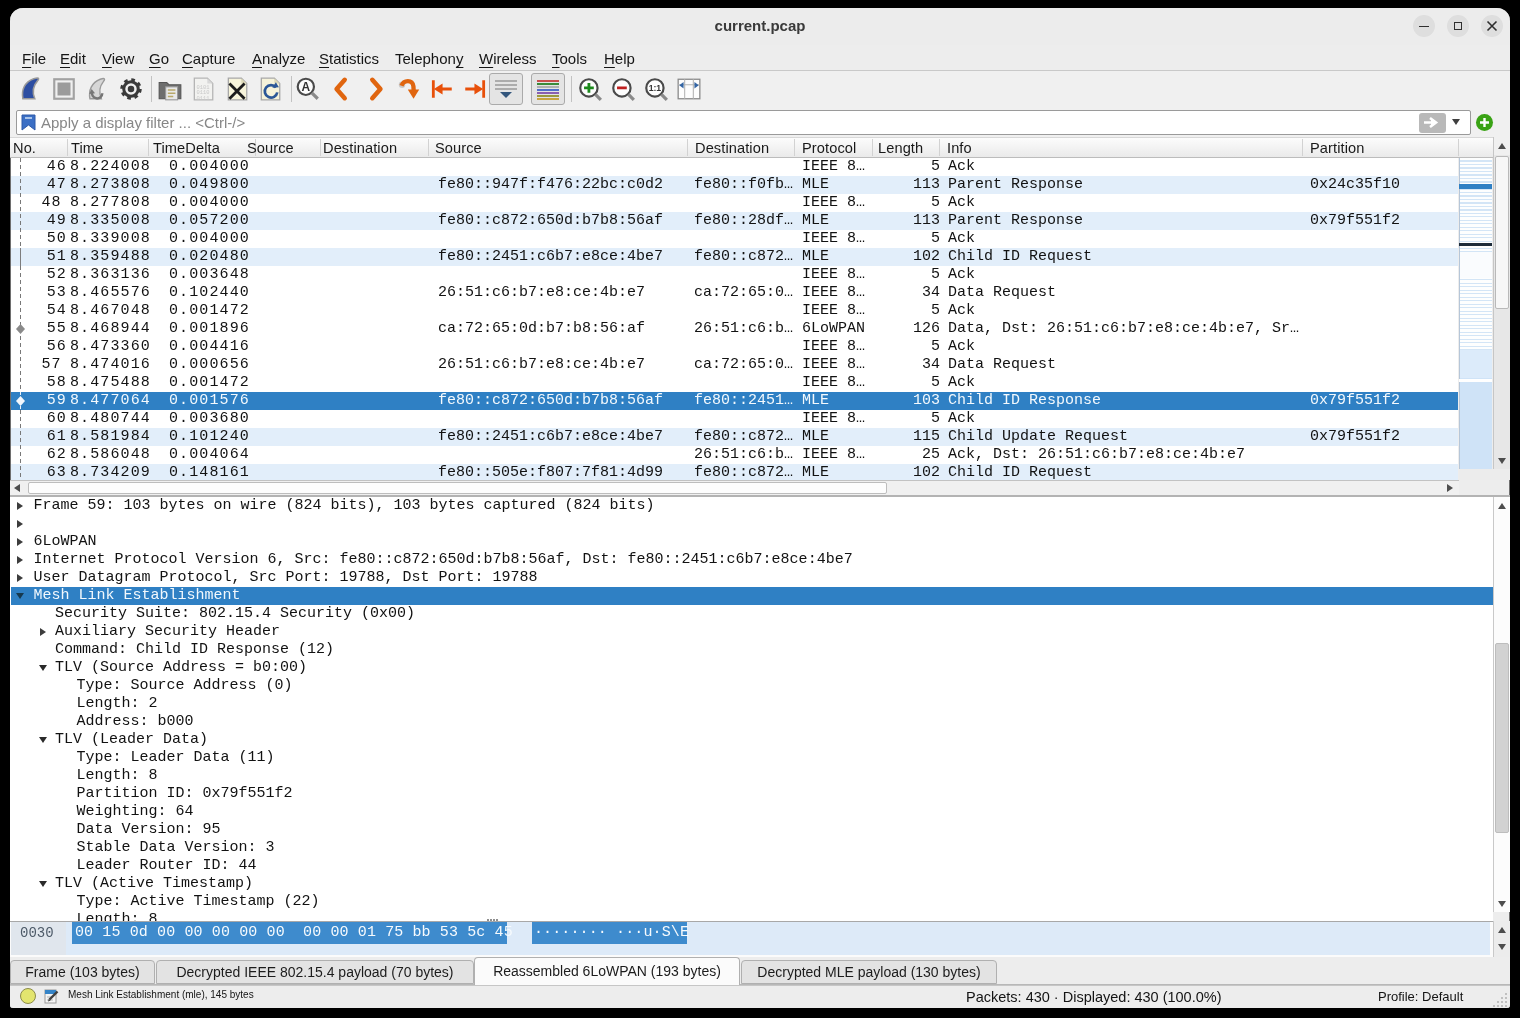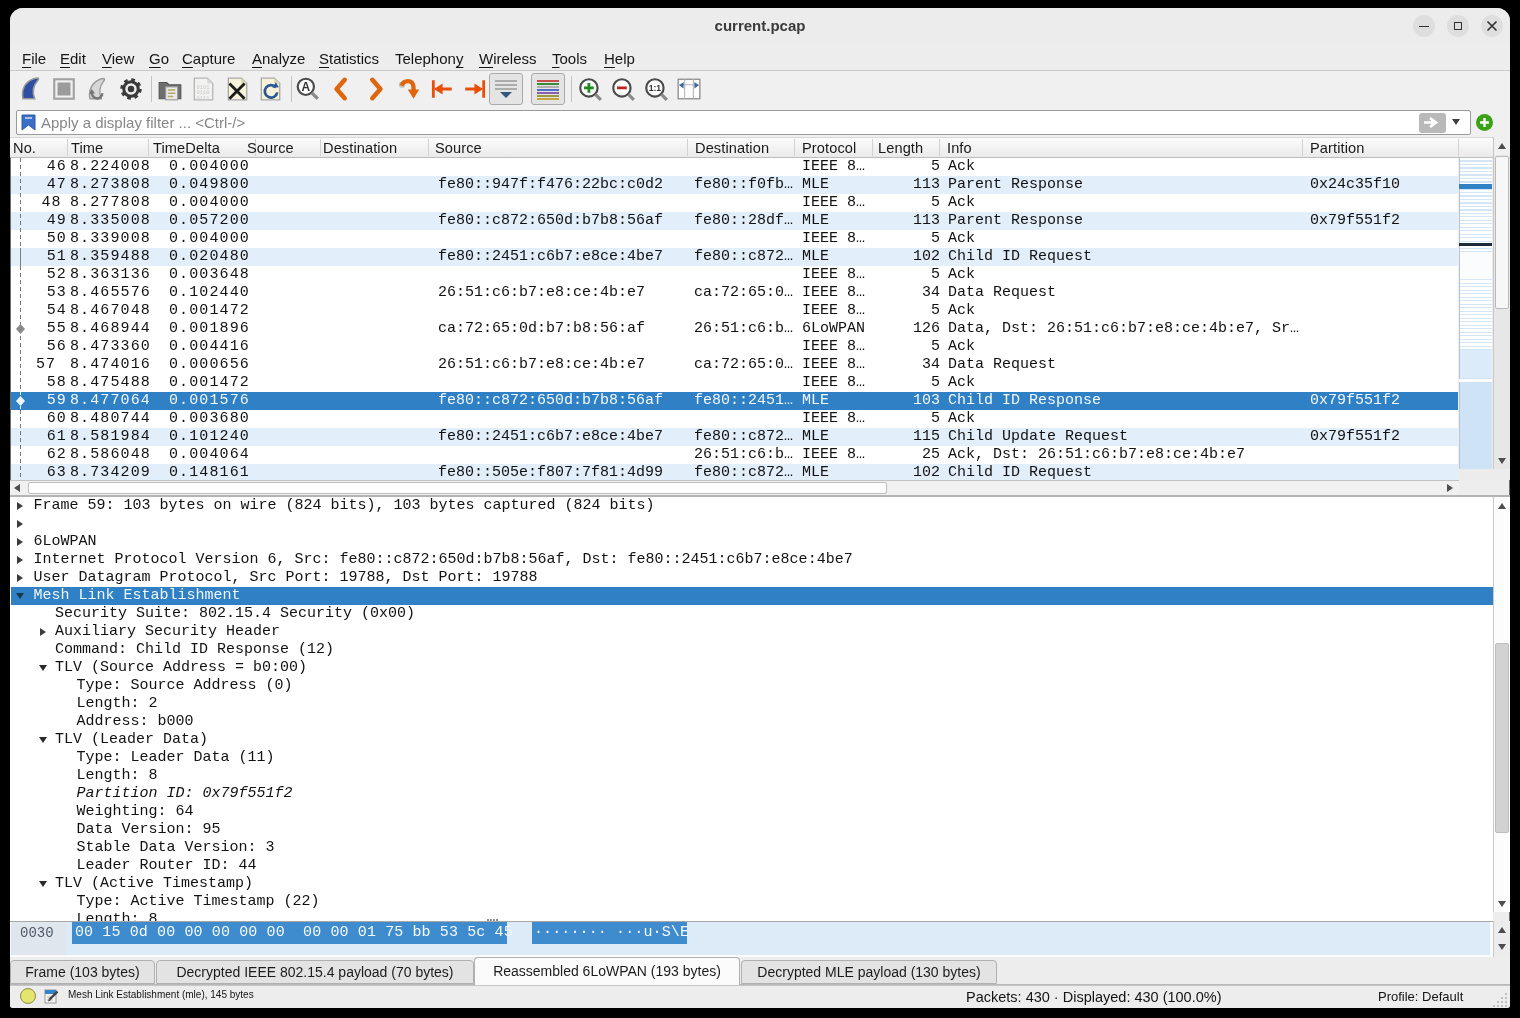--- a/index.html
+++ b/index.html
@@ -305,21 +305,21 @@
       </div>
 <div class="row w" style="top:338px">
         <span class="cell mono num" style="left:25px;width:31px;text-align:right">56</span>
         <span class="cell mono num" style="left:59px">8.473360</span>
         <span class="cell mono num" style="left:158px">0.004416</span>
         <span class="cell mono" style="left:791px">IEEE 8…</span>
         <span class="cell mono" style="left:859px;width:70px;text-align:right">5</span>
         <span class="cell mono" style="left:937px">Ack</span>
       </div>
 <div class="row w" style="top:356px">
-        <span class="cell mono num" style="left:25px;width:31px;text-align:left">57</span>
+        <span class="cell mono num" style="left:25px;width:31px;text-align:center">57</span>
         <span class="cell mono num" style="left:59px">8.474016</span>
         <span class="cell mono num" style="left:158px">0.000656</span>
         <span class="cell mono" style="left:427px">26:51:c6:b7:e8:ce:4b:e7</span>
         <span class="cell mono" style="left:683px">ca:72:65:0…</span>
         <span class="cell mono" style="left:791px">IEEE 8…</span>
         <span class="cell mono" style="left:859px;width:70px;text-align:right">34</span>
         <span class="cell mono" style="left:937px">Data Request</span>
       </div>
 <div class="row w" style="top:374px">
         <span class="cell mono num" style="left:25px;width:31px;text-align:right">58</span>
@@ -426,21 +426,21 @@
 <div class="a mono" style="left:55px;top:641px;">Command: Child ID Response (12)</div>
 <div class="a tri-d" style="left:39px;top:665px;border-top-color:#2a2a2a"></div>
       <div class="a mono" style="left:55px;top:659px;">TLV (Source Address = b0:00)</div>
 <div class="a mono" style="left:76.5px;top:677px;">Type: Source Address (0)</div>
 <div class="a mono" style="left:76.5px;top:695px;">Length: 2</div>
 <div class="a mono" style="left:76.5px;top:713px;">Address: b000</div>
 <div class="a tri-d" style="left:39px;top:737px;border-top-color:#2a2a2a"></div>
       <div class="a mono" style="left:55px;top:731px;">TLV (Leader Data)</div>
 <div class="a mono" style="left:76.5px;top:749px;">Type: Leader Data (11)</div>
 <div class="a mono" style="left:76.5px;top:767px;">Length: 8</div>
-<div class="a mono" style="left:76.5px;top:785px;font-style:italic;">Partition ID: 0x79f551f2</div>
+<div class="a mono" style="left:76.5px;top:785px;">Partition ID: 0x79f551f2</div>
 <div class="a mono" style="left:76.5px;top:803px;">Weighting: 64</div>
 <div class="a mono" style="left:76.5px;top:821px;">Data Version: 95</div>
 <div class="a mono" style="left:76.5px;top:839px;">Stable Data Version: 3</div>
 <div class="a mono" style="left:76.5px;top:857px;">Leader Router ID: 44</div>
 <div class="a tri-d" style="left:39px;top:881px;border-top-color:#2a2a2a"></div>
       <div class="a mono" style="left:55px;top:875px;">TLV (Active Timestamp)</div>
 <div class="a mono" style="left:76.5px;top:893px;">Type: Active Timestamp (22)</div>
 <div class="a mono" style="left:76.5px;top:911px;">Length: 8</div>
 <div class="a" style="left:1493px;top:497px;width:18px;height:415px;background:#fcfcfc;border-left:1px solid #c9c9c9"></div>
 <div class="a sb-up" style="left:1498px;top:503px"></div>

